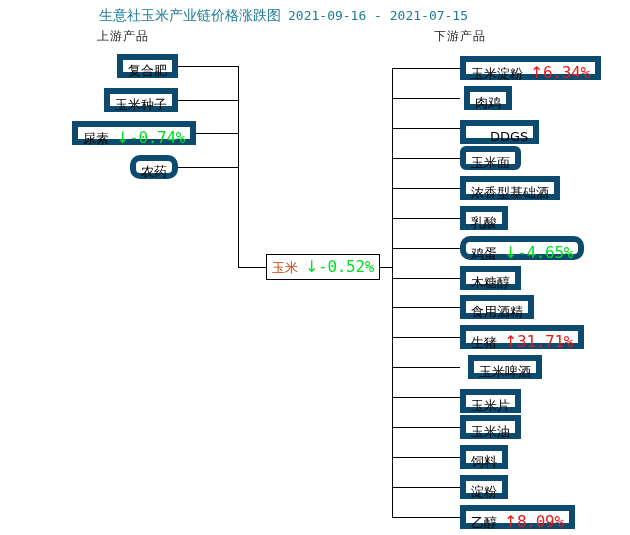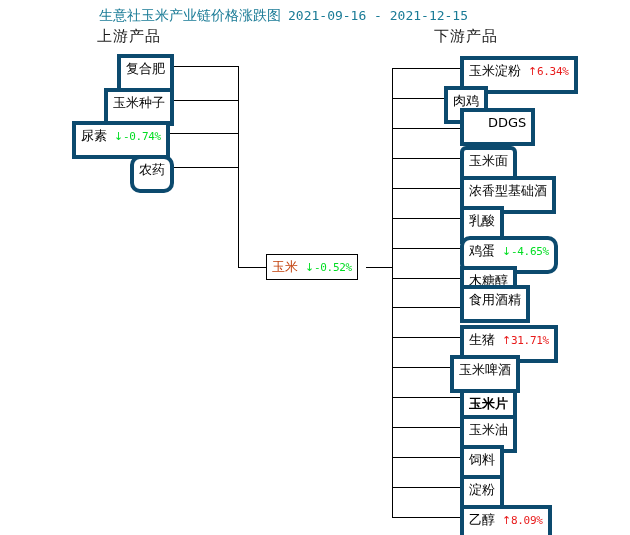--- a/index.html
+++ b/index.html
@@ -31,45 +31,45 @@
     font-family: "DejaVu Sans Mono", monospace;
     font-size: 13px;
     letter-spacing: 0px;
     margin-left: 7px;
   }
 
   
   .col-header {
     position: absolute;
     color: #1a1a1a;
-    font-size: 15px;
+    font-size: 12px;
     line-height: 15px;
     white-space: nowrap;
     letter-spacing: 1px;
   }
   #header-upstream   { left: 97px;  top: 29px; }
   #header-downstream { left: 434px; top: 29px; }
 
   
   .node {
     position: absolute;
     box-sizing: border-box;
-    border: 4px solid #0c4a6e;
+    border: 6px solid #0c4a6e;
     background: #ffffff;
-    height: 38px;
+    height: 24px;
     line-height: 22px;
     padding: 0 5px;
     white-space: nowrap;
     font-size: 13px;
     color: #000000;
   }
   .node .nm { font-size: 13px; }
   .node .pct {
     font-family: "DejaVu Sans Mono", monospace;
-    font-size: 11px;
+    font-size: 16px;
     margin-left: 7px;
     letter-spacing: -0.3px;
   }
   .pct.up   { color: #e81a1a; }
   .pct.down { color: #00dd22; margin-top: 32px; }
   .arrow { font-family: "DejaVu Sans", sans-serif; }
 
   
   #node-center {
     left: 266px;
@@ -85,21 +85,21 @@
     position: absolute;
     background: #000000;
   }
   .hline { height: 1px; }
   .vline { width: 1px; }
 </style>
 </head>
 <body>
 
 <div id="chart-title">
-  <span>生意社玉米产业链价格涨跌图</span><span class="title-dates">2021-09-16 - 2021-12-15</span>
+  <span>生意社玉米产业链价格涨跌图</span><span class="title-dates">2021-09-16 - 2021-07-15</span>
 </div>
 
 <div class="col-header" id="header-upstream">上游产品</div>
 <div class="col-header" id="header-downstream">下游产品</div>
 
 <div id="lines-layer">
     <div class="line hline" style="left: 168px; top: 66px; width: 70px;"></div>
     <div class="line hline" style="left: 168px; top: 100px; width: 70px;"></div>
     <div class="line hline" style="left: 168px; top: 133px; width: 70px;"></div>
     <div class="line hline" style="left: 168px; top: 167px; width: 70px;"></div>
@@ -126,31 +126,31 @@
   </div>
 
 <div id="upstream-layer">
     <div class="node upstream" style="top: 54px; left: 117px; visibility: visible;"><span class="nm">复合肥</span></div>
     <div class="node upstream" style="top: 88px; left: 104px; visibility: visible;"><span class="nm">玉米种子</span></div>
     <div class="node upstream" style="top: 121px; left: 72px; visibility: visible;"><span class="nm">尿素</span><span class="pct down"><span class="arrow">↓</span><span>-0.74%</span></span></div>
     <div class="node upstream" style="top: 155px; left: 130px; visibility: visible; border-radius: 10px;"><span class="nm">农药</span></div>
   </div>
 <div id="downstream-layer">
     <div class="node downstream" style="top: 56px; left: 460px;"><span class="nm">玉米淀粉</span><span class="pct up"><span class="arrow">↑</span><span>6.34%</span></span></div>
-    <div class="node downstream" style="top: 86px; left: 444px;"><span class="nm">肉鸡</span></div>
-    <div class="node downstream" style="top: 108px; left: 460px; padding-left: 24px;"><span class="nm">DDGS</span></div>
+    <div class="node downstream" style="top: 86px; left: 464px;"><span class="nm">肉鸡</span></div>
+    <div class="node downstream" style="top: 120px; left: 460px; padding-left: 24px;"><span class="nm">DDGS</span></div>
     <div class="node downstream" style="top: 146px; left: 460px; border-radius: 6px;"><span class="nm">玉米面</span></div>
     <div class="node downstream" style="top: 176px; left: 460px; text-align: right;"><span class="nm">浓香型基础酒</span></div>
     <div class="node downstream" style="top: 206px; left: 460px;"><span class="nm">乳酸</span></div>
     <div class="node downstream" style="top: 236px; left: 460px; border-radius: 10px;"><span class="nm">鸡蛋</span><span class="pct down"><span class="arrow">↓</span><span>-4.65%</span></span></div>
     <div class="node downstream" style="top: 266px; left: 460px;"><span class="nm">木糖醇</span></div>
-    <div class="node downstream" style="top: 285px; left: 460px;"><span class="nm">食用酒精</span></div>
+    <div class="node downstream" style="top: 295px; left: 460px;"><span class="nm">食用酒精</span></div>
     <div class="node downstream" style="top: 325px; left: 460px;"><span class="nm">生猪</span><span class="pct up"><span class="arrow">↑</span><span>31.71%</span></span></div>
-    <div class="node downstream" style="top: 355px; left: 450px;"><span class="nm">玉米啤酒</span></div>
-    <div class="node downstream" style="top: 389px; left: 460px; font-weight: bold;"><span class="nm">玉米片</span></div>
+    <div class="node downstream" style="top: 355px; left: 468px;"><span class="nm">玉米啤酒</span></div>
+    <div class="node downstream" style="top: 389px; left: 460px;"><span class="nm">玉米片</span></div>
     <div class="node downstream" style="top: 415px; left: 460px;"><span class="nm">玉米油</span></div>
     <div class="node downstream" style="top: 445px; left: 460px;"><span class="nm">饲料</span></div>
     <div class="node downstream" style="top: 475px; left: 460px;"><span class="nm">淀粉</span></div>
     <div class="node downstream" style="top: 505px; left: 460px;"><span class="nm">乙醇</span><span class="pct up"><span class="arrow">↑</span><span>8.09%</span></span></div>
   </div>
 
 <div class="node" id="node-center">
   <span class="nm">玉米</span><span class="pct down"><span class="arrow">↓</span><span>-0.52%</span></span>
 </div>
 

